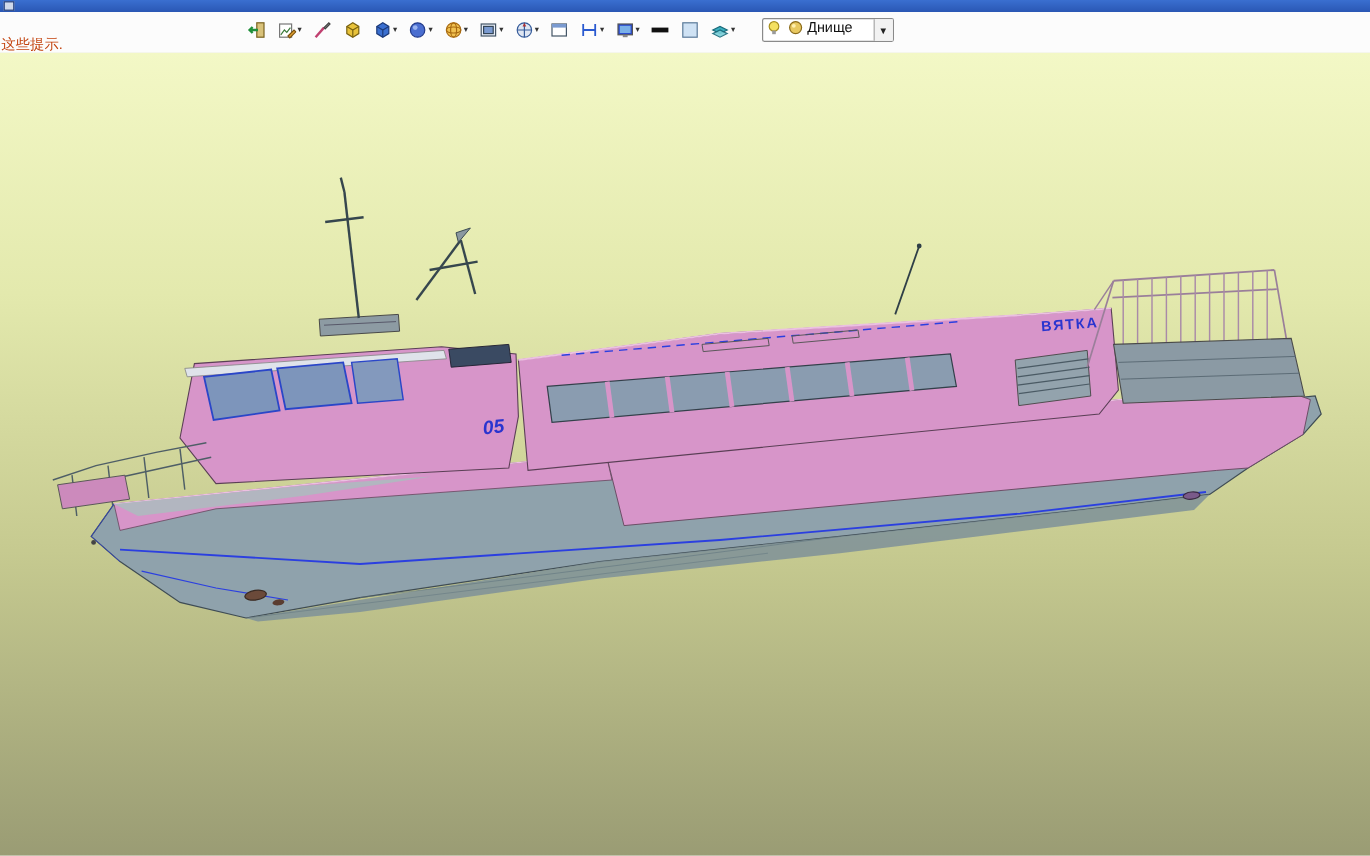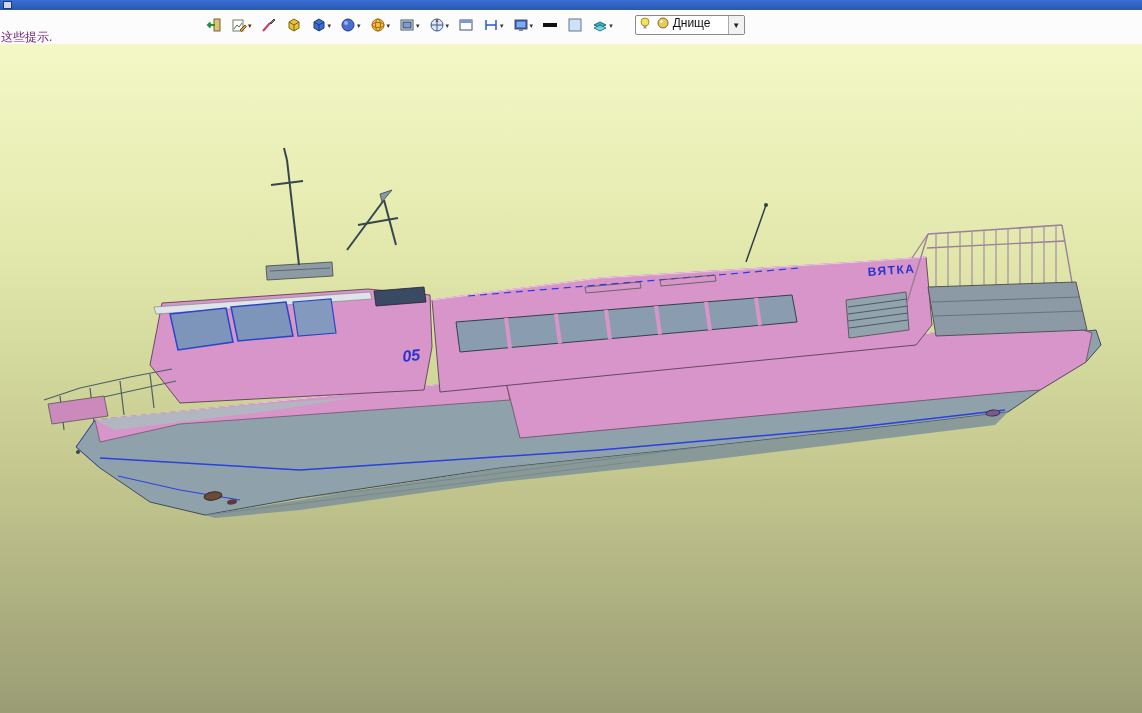--- a/index.html
+++ b/index.html
@@ -13,21 +13,21 @@
   .tb-row{position:absolute;left:205px;top:5px;display:flex;align-items:center;gap:7px;}
   .tbi{display:flex;align-items:center;gap:1px;padding:1px;cursor:pointer;}
   .tbi svg{display:block;}
   .dd{font-size:7px;color:#333;line-height:1;}
   .combo{display:flex;height:20px;background:#fff;
     border:1px solid #8a8a8a;border-radius:2px;margin-left:14px;width:110px;box-sizing:border-box;}
   .combo .cicon{margin:0 2px;display:flex;}
   .combo .cval{flex:1;font-size:12px;color:#111;padding-left:1px;}
   .combo .carrow{width:15px;height:18px;border-left:1px solid #aaa;background:#f2f2f2;
     display:flex;align-items:center;justify-content:center;font-size:8px;color:#222;cursor:pointer;}
-  .hint{position:absolute;left:1px;top:29px;font-size:12px;color:#701a75;z-index:5;}
+  .hint{position:absolute;left:1px;top:29px;font-size:12px;color:#c2410c;z-index:5;}
   .viewport{position:absolute;left:0;top:44px;width:1142px;height:669px;
     background:linear-gradient(180deg,#f3f8c6 0%,#e3e9ad 30%,#c6ca90 62%,#9a9c74 100%);}
   .viewport svg{display:block;}
   text{font-family:"Liberation Sans",sans-serif;}
 </style>
 </head>
 <body>
 
 <div class="titlebar">
   <span class="sysicon"></span>

